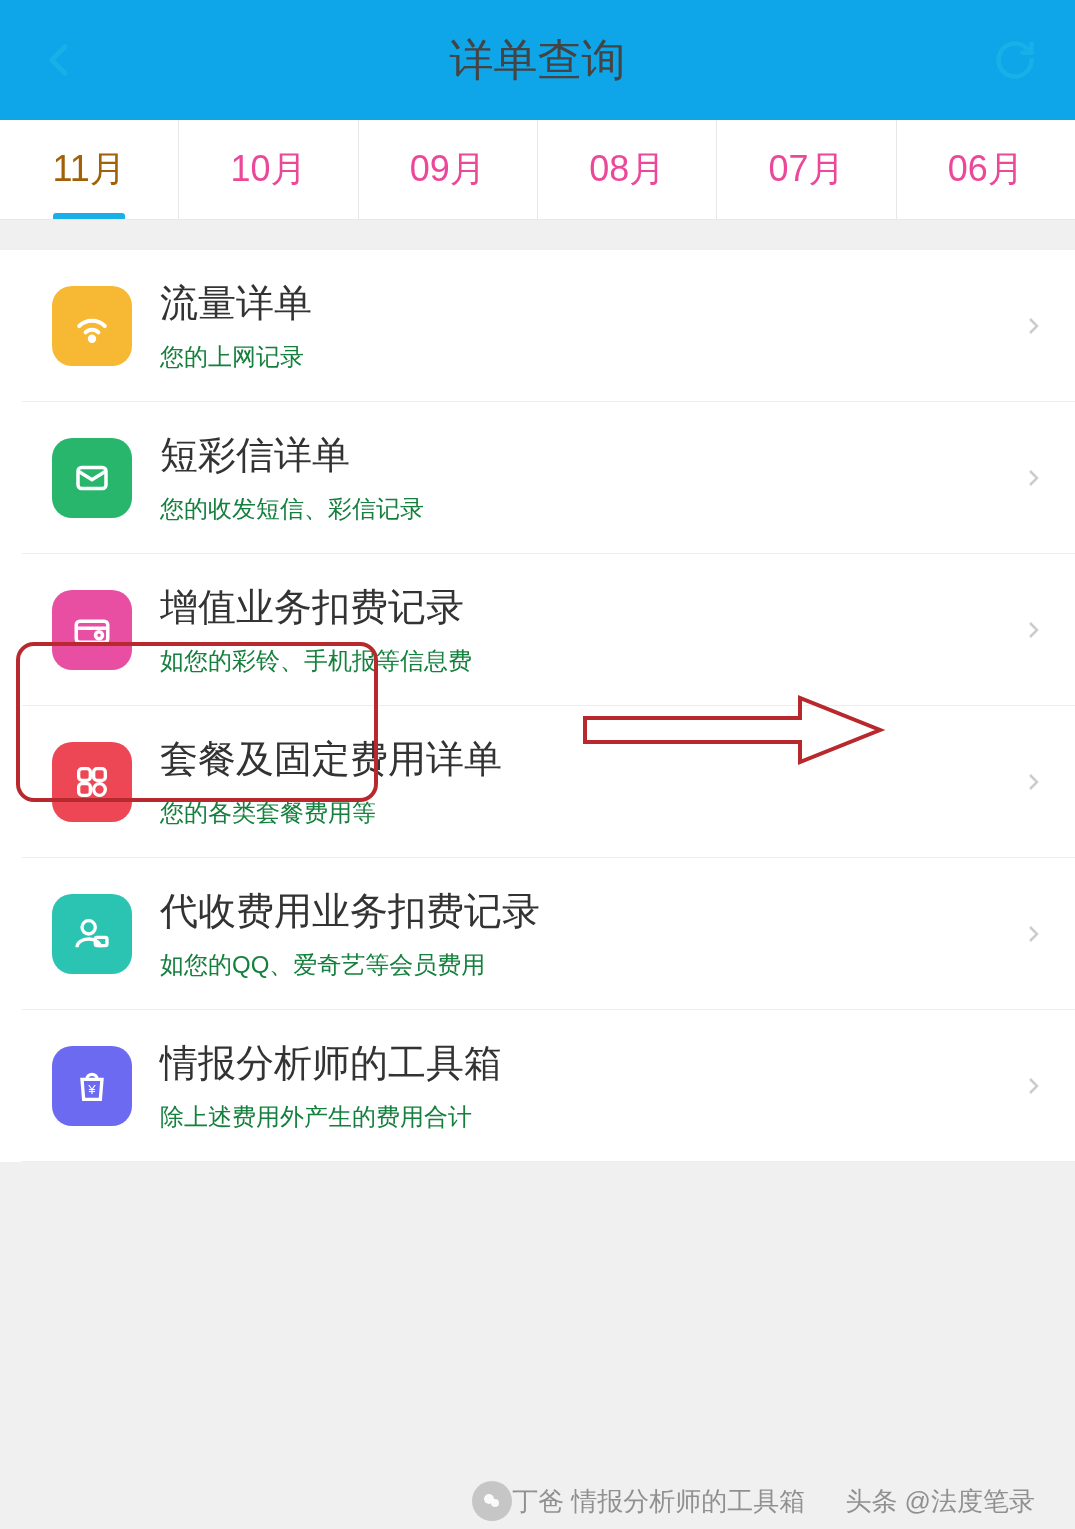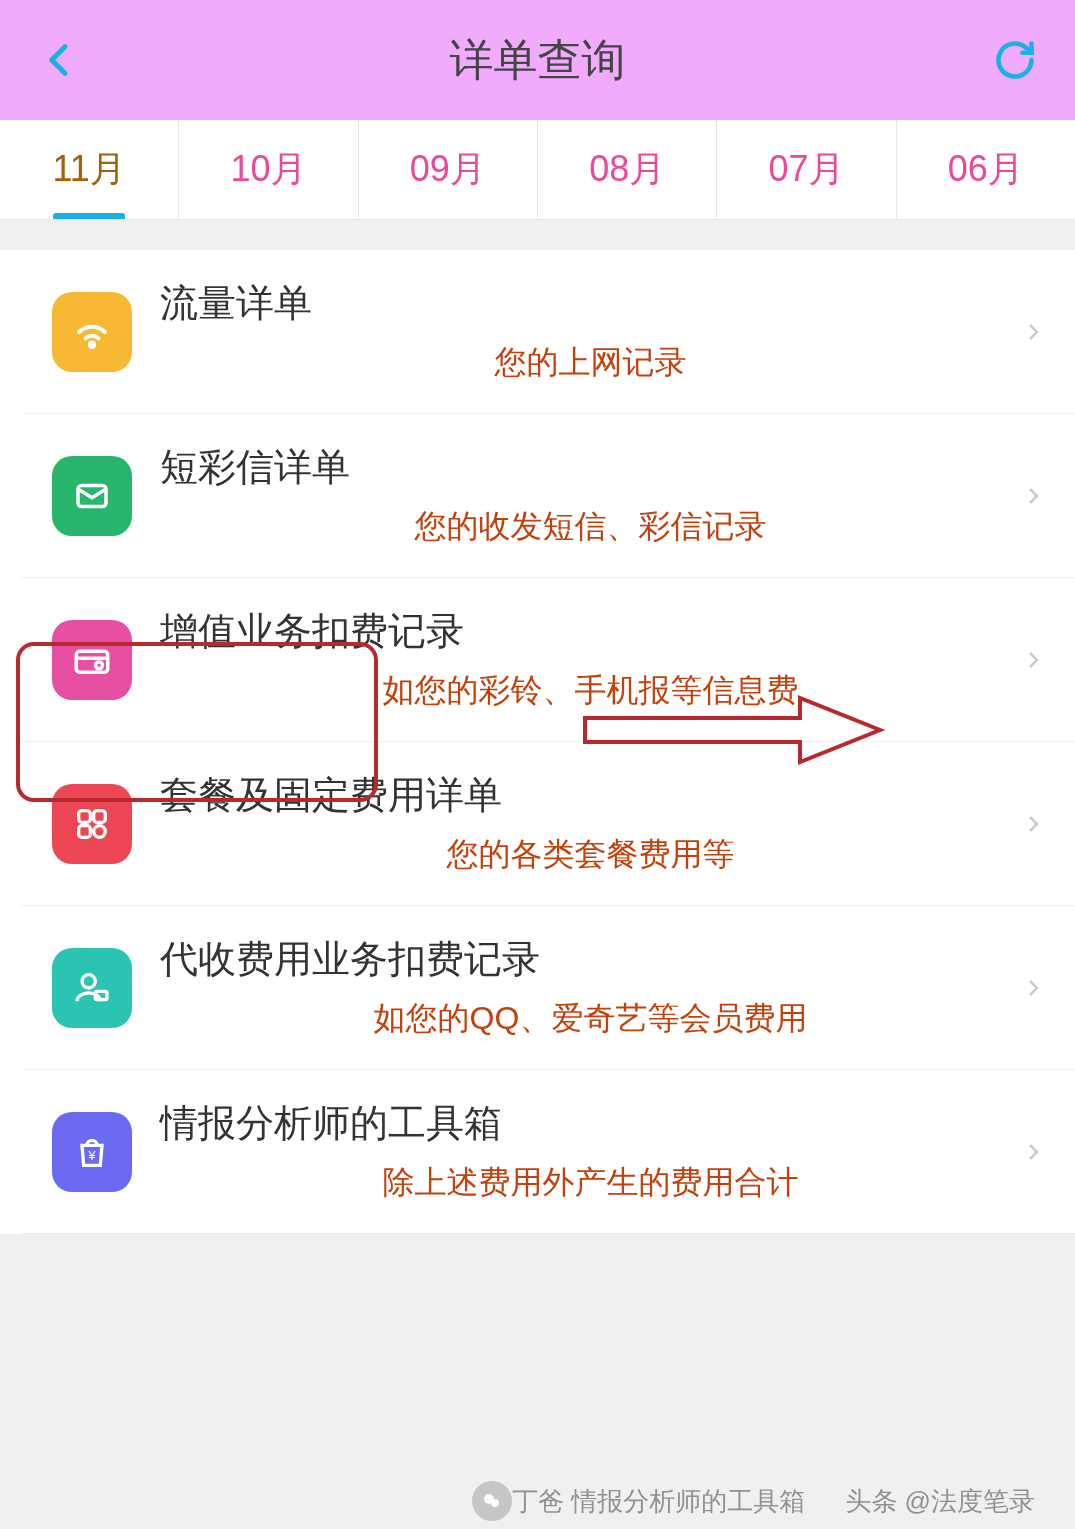--- a/index.html
+++ b/index.html
@@ -5,21 +5,21 @@
     * { margin: 0; padding: 0; box-sizing: border-box; }
     body {
       font-family: -apple-system, "PingFang SC", "Helvetica Neue", sans-serif;
       background: #f0f0f0;
       width: 1075px;
       height: 1529px;
       overflow: hidden;
       position: relative;
     }
     .header {
-      background: #f0abfc;
+      background: #0ea5e9;
       height: 120px;
       display: flex;
       align-items: center;
       justify-content: space-between;
       padding: 0 36px;
     }
     .header-title {
       font-size: 44px;
       color: #444;
       font-weight: 400;
@@ -85,23 +85,22 @@
       justify-content: center;
       flex-shrink: 0;
     }
     .list-text { flex: 1; }
     .list-title {
       font-size: 38px;
       color: #333;
       margin-bottom: 12px;
     }
     .list-sub {
-      font-size: 32px;
-      color: #c2410c;
-      text-align: center;
+      font-size: 24px;
+      color: #15803d;
     }
     .chevron {
       width: 24px;
       height: 24px;
       flex-shrink: 0;
     }
     .highlight-box {
       position: absolute;
       border: 4px solid #b8292e;
       border-radius: 18px;

